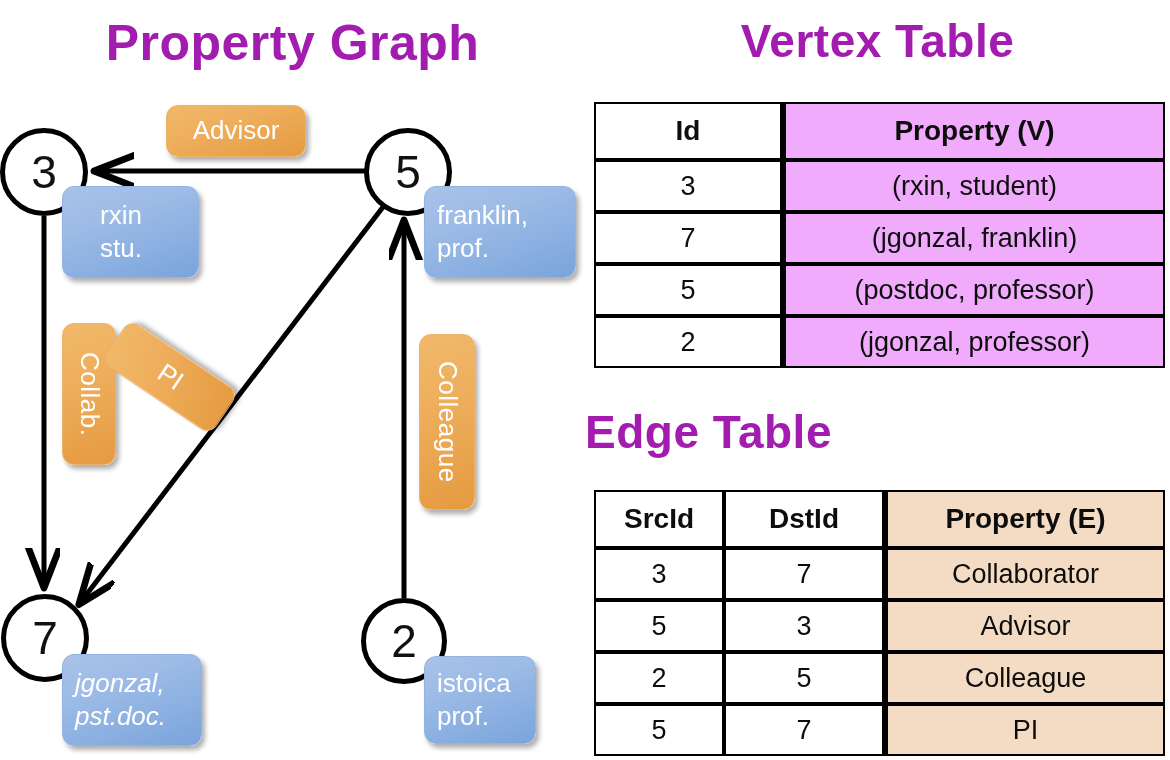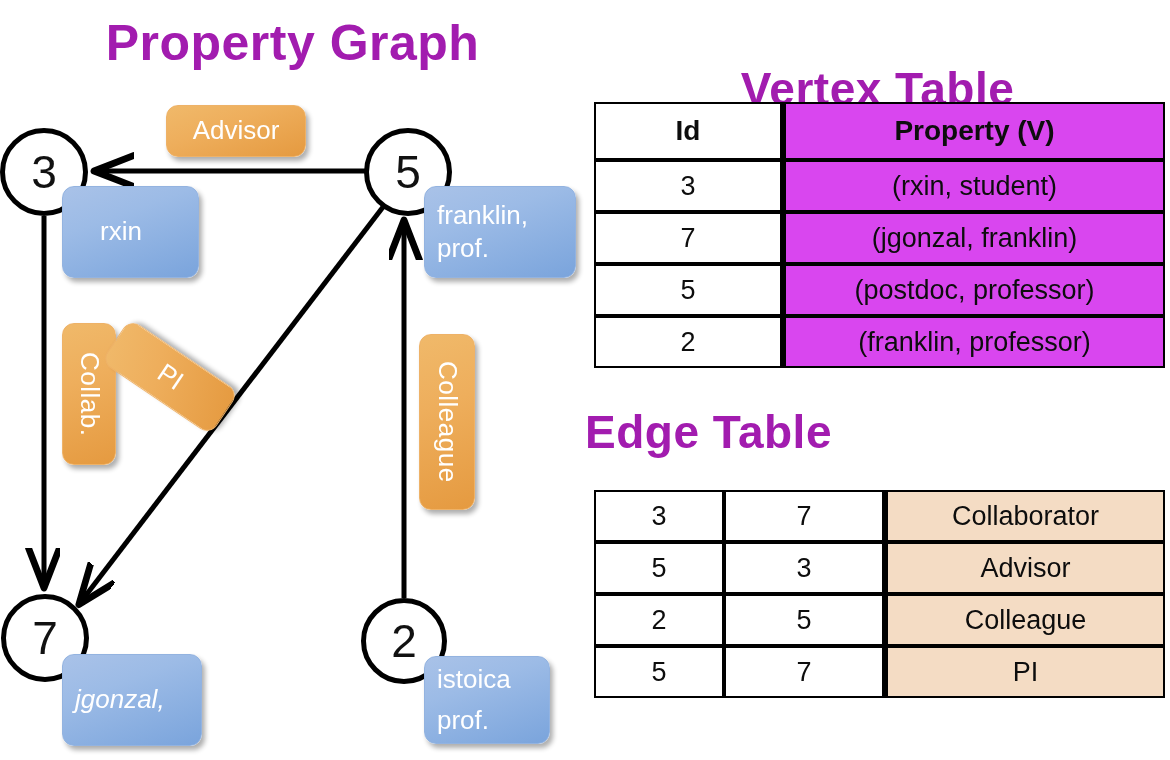--- a/index.html
+++ b/index.html
@@ -28,21 +28,20 @@
     left: 0; top: 14px;
     width: 585px;
     text-align: center;
     font-size: 50px;
   }
   #title-vertex-table {
     left: 585px; top: 14px;
     width: 585px;
     text-align: center;
     font-size: 46px;
-    margin-top: 48px;
   }
   #title-edge-table {
     left: 585px; top: 405px;
     width: 585px;
     font-size: 46px;
   }
 
   
   #graph-panel {
     position: absolute;
@@ -129,21 +128,21 @@
     color: #0d0d0d;
     padding: 0;
     height: 48px;
     background: #ffffff;
   }
   .data-table td.hdr {
     font-weight: bold;
     font-size: 28px;
     height: 54px;
   }
-  .data-table td.prop-blue { background: #d946ef; }
+  .data-table td.prop-blue { background: #f0abfc; }
   .data-table td.prop-orange { background: #f4dcc4; }
   .data-table td.gap-left { border-left-width: 4px; }
 
   #vertex-table { left: 594px; top: 102px; }
   #edge-table   { left: 594px; top: 490px; }
 </style>
 </head>
 <body>
 
 <div class="title" id="title-property-graph">Property Graph</div>
@@ -176,29 +175,31 @@
   </div>
   <div class="node" style="left:1px; top:594px; width:88px; height:88px;">
     <span>7</span>
   </div>
   <div class="node" style="left:361px; top:598px; width:86px; height:86px;">
     <span>2</span>
   </div>
 
   <div class="prop-box blue" style="left:62px; top:186px; width:137px; height:92px;padding-left:37px;">
     <span class="line">rxin</span>
+    <span class="line">stu.</span>
   </div>
   <div class="prop-box blue" style="left:424px; top:186px; width:152px; height:92px;">
     <span class="line">franklin,</span>
     <span class="line">prof.</span>
   </div>
   <div class="prop-box blue" style="left:62px; top:654px; width:140px; height:92px;font-style:italic;">
     <span class="line">jgonzal,</span>
-  </div>
-  <div class="prop-box blue" style="left:424px; top:656px; width:126px; height:88px;justify-content:space-between;">
+    <span class="line">pst.doc.</span>
+  </div>
+  <div class="prop-box blue" style="left:424px; top:656px; width:112px; height:88px;">
     <span class="line">istoica</span>
     <span class="line">prof.</span>
   </div>
 
   <div class="prop-box orange" style="left:166px; top:105px; width:140px; height:52px;">
     <span class="line">Advisor</span>
   </div>
 
   <div class="prop-box orange vertical" style="left:62px; top:323px; width:54px; height:142px;">
     <span class="line">Collab.</span>
@@ -230,33 +231,38 @@
     <tr>
       <td>7</td>
       <td class="prop-blue gap-left">(jgonzal, franklin)</td>
     </tr>
     <tr>
       <td>5</td>
       <td class="prop-blue gap-left">(postdoc, professor)</td>
     </tr>
     <tr>
       <td>2</td>
-      <td class="prop-blue gap-left">(franklin, professor)</td>
+      <td class="prop-blue gap-left">(jgonzal, professor)</td>
     </tr>
   </tbody>
 </table>
 
 <table class="data-table" id="edge-table">
   <colgroup>
       <col style="width:130px">
       <col style="width:160px">
       <col style="width:281px">
     </colgroup>
   <tbody>
     <tr>
+      <td class="hdr">SrcId</td>
+      <td class="hdr">DstId</td>
+      <td class="hdr prop-orange gap-left">Property (E)</td>
+    </tr>
+    <tr>
       <td>3</td>
       <td>7</td>
       <td class="prop-orange gap-left">Collaborator</td>
     </tr>
     <tr>
       <td>5</td>
       <td>3</td>
       <td class="prop-orange gap-left">Advisor</td>
     </tr>
     <tr>

